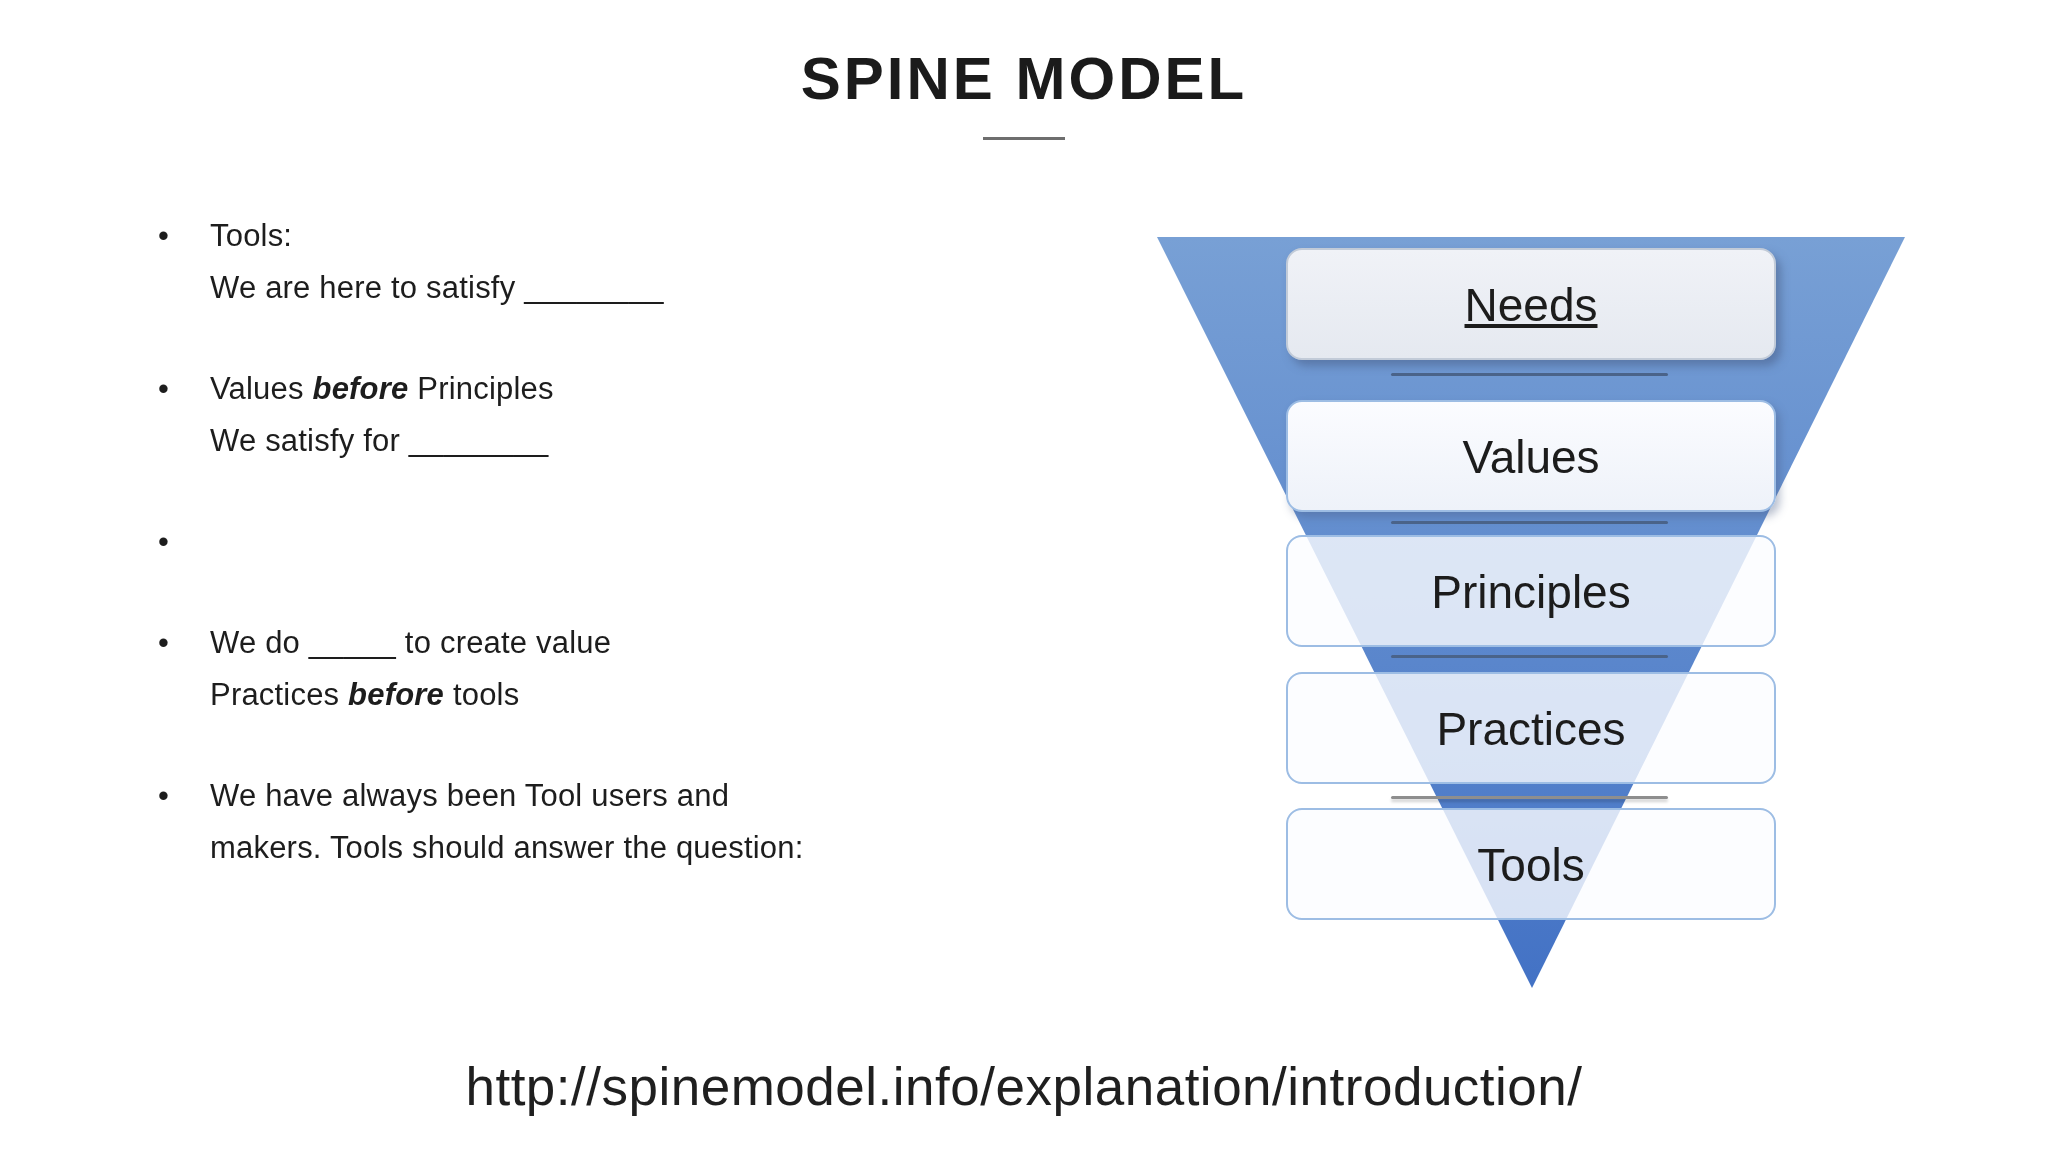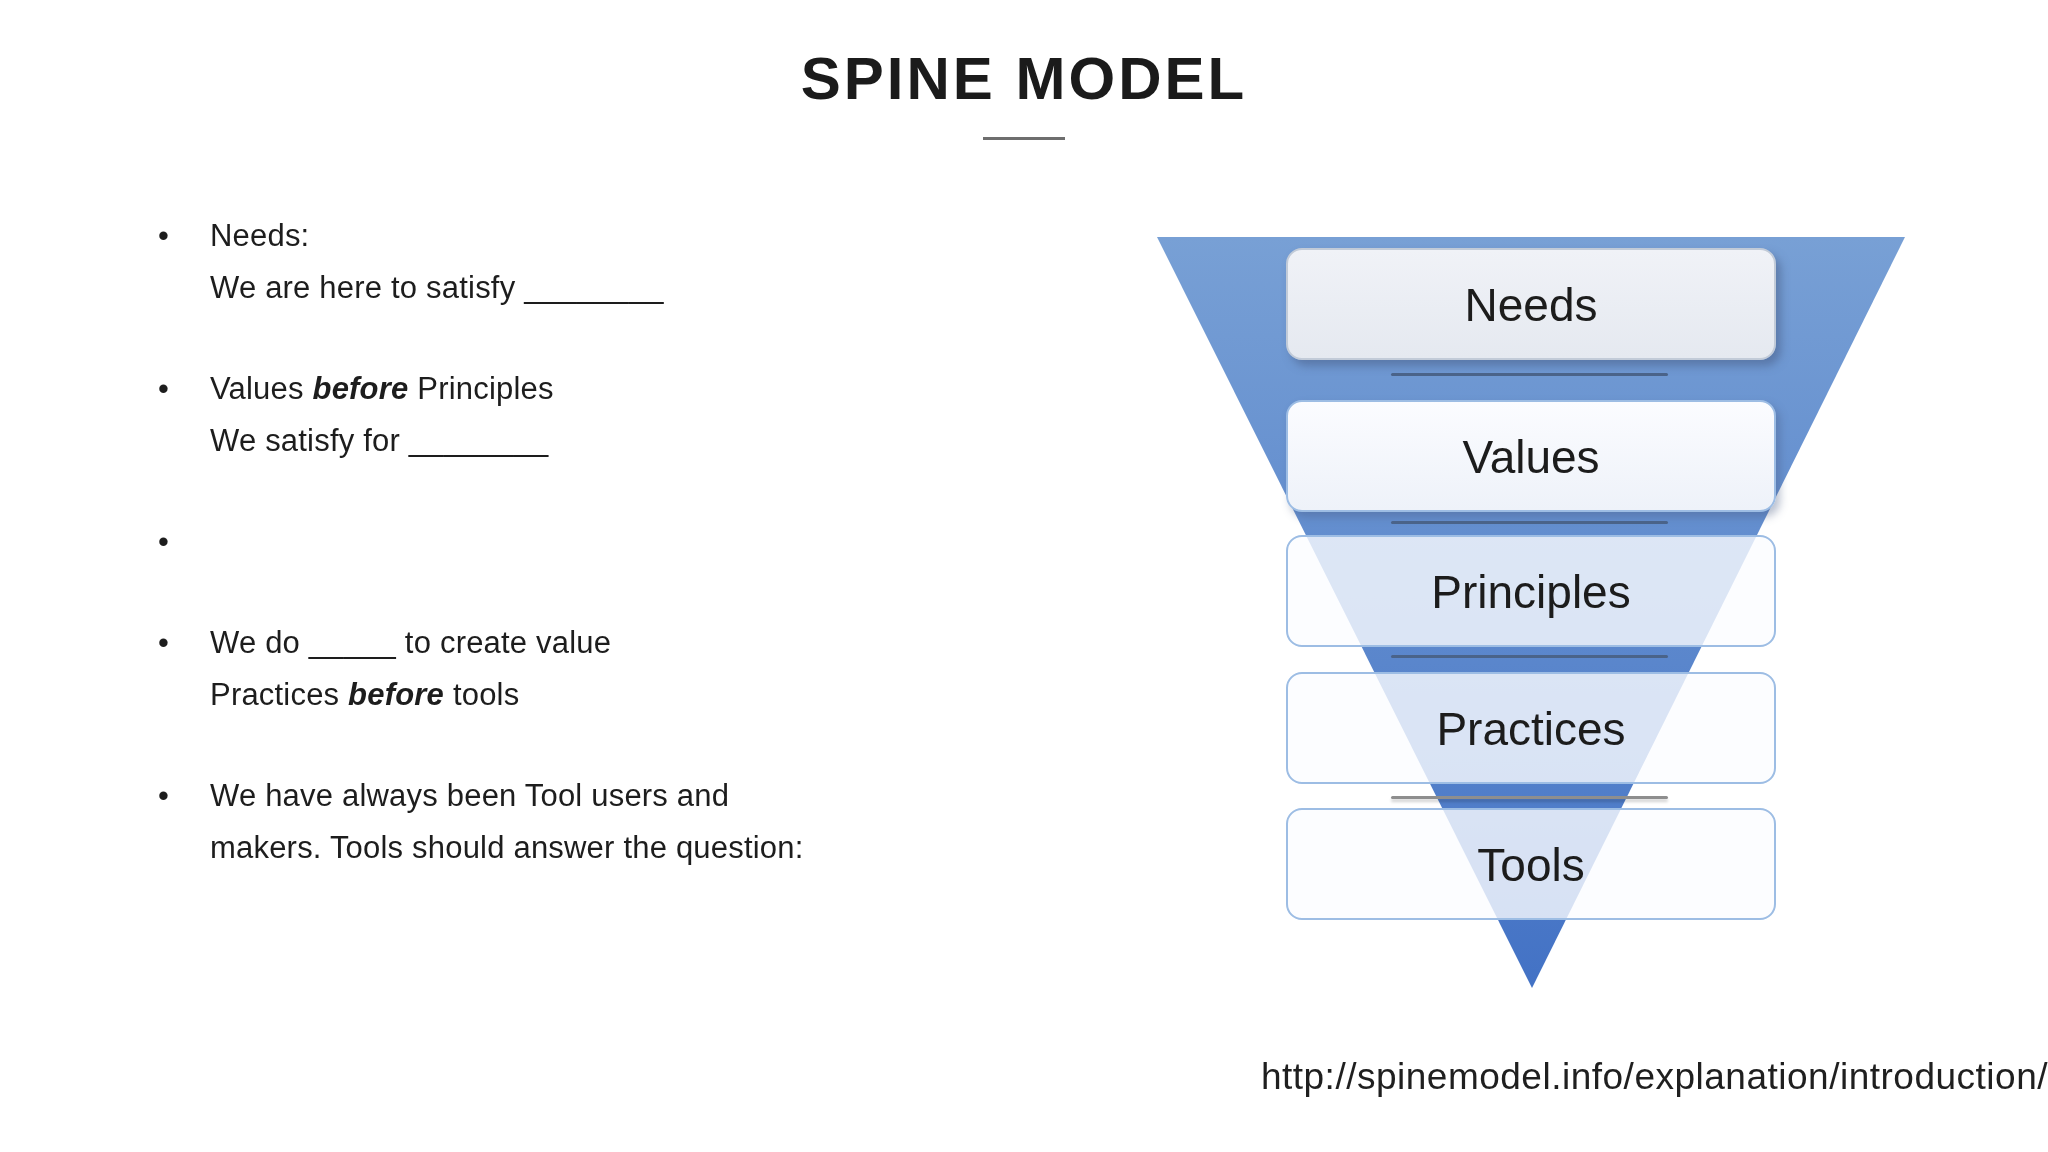--- a/index.html
+++ b/index.html
@@ -18,43 +18,43 @@
   .btext{font-size:31px;line-height:52px;letter-spacing:.2px;}
   .em{font-weight:700;font-style:italic;margin-top:29px;}
   
   .funnel{position:absolute;inset:0;}
   .funnel svg{position:absolute;left:0;top:0;}
   .fbox{
     position:absolute;left:1286px;width:490px;height:112px;border-radius:16px;
     text-align:center;font-size:46px;line-height:110px;color:#1c1c1c;
     border:2px solid var(--box-border,#9dbde4);box-sizing:border-box;
   }
-  .lvl0{background:linear-gradient(180deg,#f0f2f7,#e5e9f0);border-color:#c2cbd8;box-shadow:5px 6px 9px rgba(70,90,130,.5);}
+  .lvl0{background:linear-gradient(180deg,#f0f2f7,#e5e9f0);border-color:#c2cbd8;box-shadow:5px 6px 9px rgba(70,90,130,.5);text-decoration:underline;}
   .lvl1{background:linear-gradient(180deg,#fbfcff,#eef2f9);box-shadow:4px 5px 8px rgba(70,90,130,.38);}
   .lvl2,.lvl3,.lvl4{background:rgba(251,252,255,.8);}
   .sep{position:absolute;left:1391px;width:277px;height:3px;background:var(--separator-blue,#4a6389);border-radius:2px;}
   .sep-gray{background:var(--separator-gray,#8e8e8e);box-shadow:0 3px 3px rgba(0,0,0,.18);}
   
-  .footer{position:absolute;top:1056px;left:0;width:100%;text-align:right;font-size:37px;color:#1f1f1f;letter-spacing:.5px;}
+  .footer{position:absolute;top:1056px;left:0;width:100%;text-align:center;font-size:53px;color:#1f1f1f;letter-spacing:.5px;}
 </style>
 </head>
 <body>
 
 <div class="slide">
 
   <header class="hdr">
     <h1>SPINE MODEL</h1>
     <div class="title-rule"></div>
   </header>
 
   <ul class="bullets" id="bullet-list">
       <li class="bullet">
         <span class="dot">•</span>
         <div class="btext">
-          <div class="line"><span>Needs:</span></div>
+          <div class="line"><span>Tools:</span></div>
           <div class="line"><span>We are here to satisfy ________</span></div>
         </div>
       </li>
       <li class="bullet">
         <span class="dot">•</span>
         <div class="btext">
           <div class="line"><span>Values </span><span class="em">before</span><span> Principles</span></div>
           <div class="line"><span>We satisfy for ________</span></div>
         </div>
       </li>

